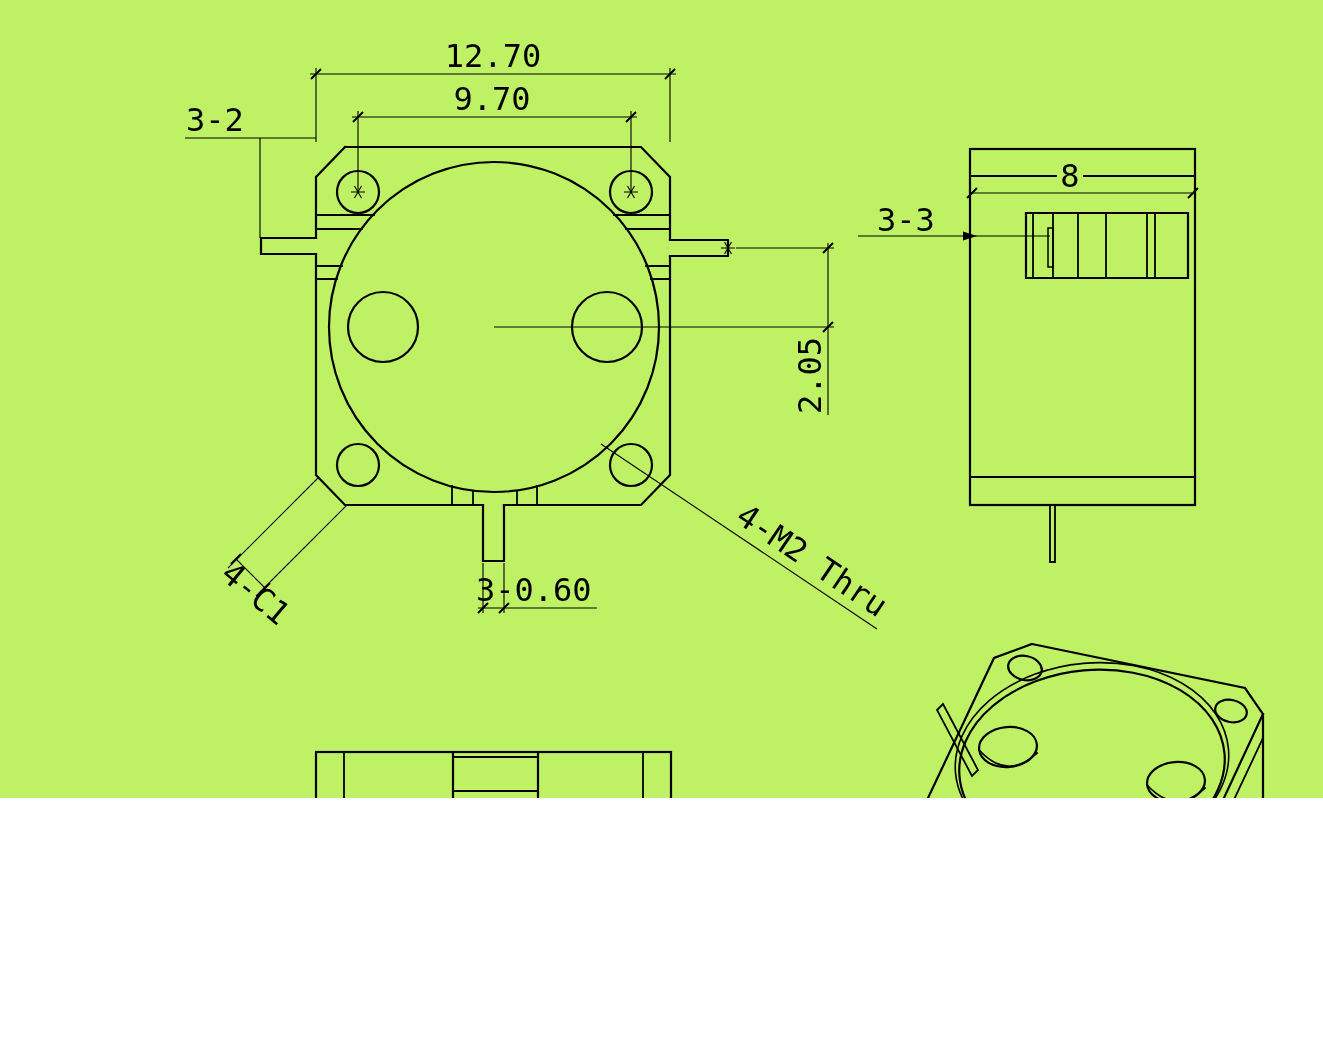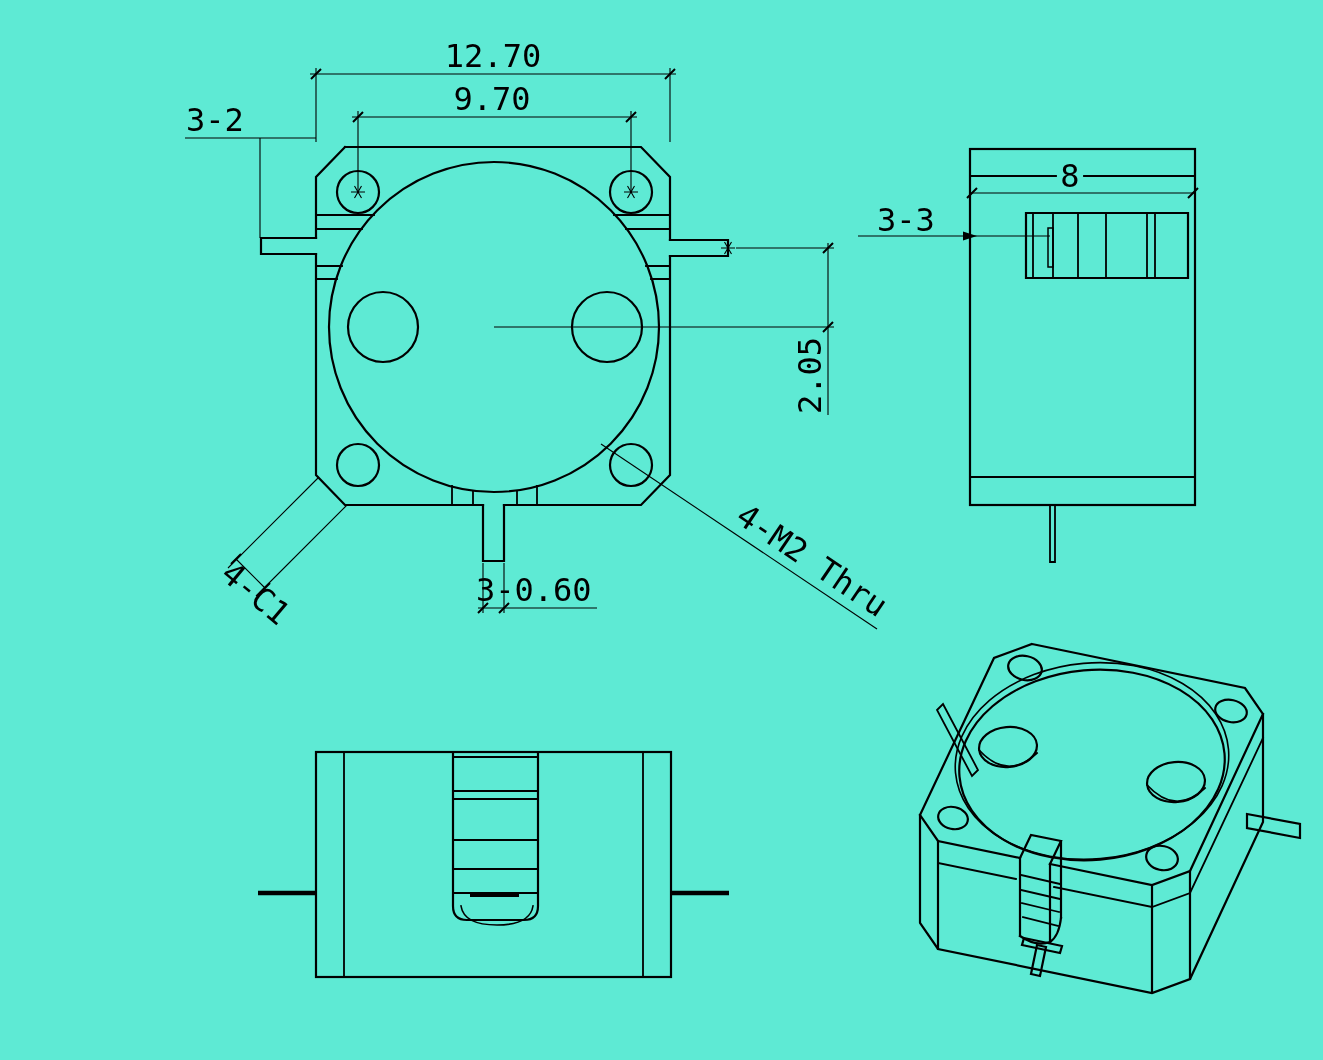--- a/index.html
+++ b/index.html
@@ -3,22 +3,22 @@
 <meta charset="utf-8">
 <style>
   html, body {
     margin: 0;
     padding: 0;
     background: #ffffff;
   }
   #sheet {
     position: relative;
     width: 1323px;
-    height: 1060px;
-    background: #5eead4;
+    height: 798px;
+    background: #bef264;
     overflow: hidden;
   }
   svg { display: block; }
   .obj  { stroke: #000000; stroke-width: 2.2; fill: none; stroke-linecap: square; }
   .obj2 { stroke: #000000; stroke-width: 1.8; fill: none; stroke-linecap: square; }
   .thin { stroke: #000000; stroke-width: 1.1; fill: none; stroke-linecap: butt; }
   .thick{ stroke: #000000; stroke-width: 4.5; fill: none; stroke-linecap: butt; }
   .tick { stroke: #000000; stroke-width: 2;   fill: none; stroke-linecap: butt; }
   .fillb{ fill: #000000; stroke: none; }
   text.dim {

